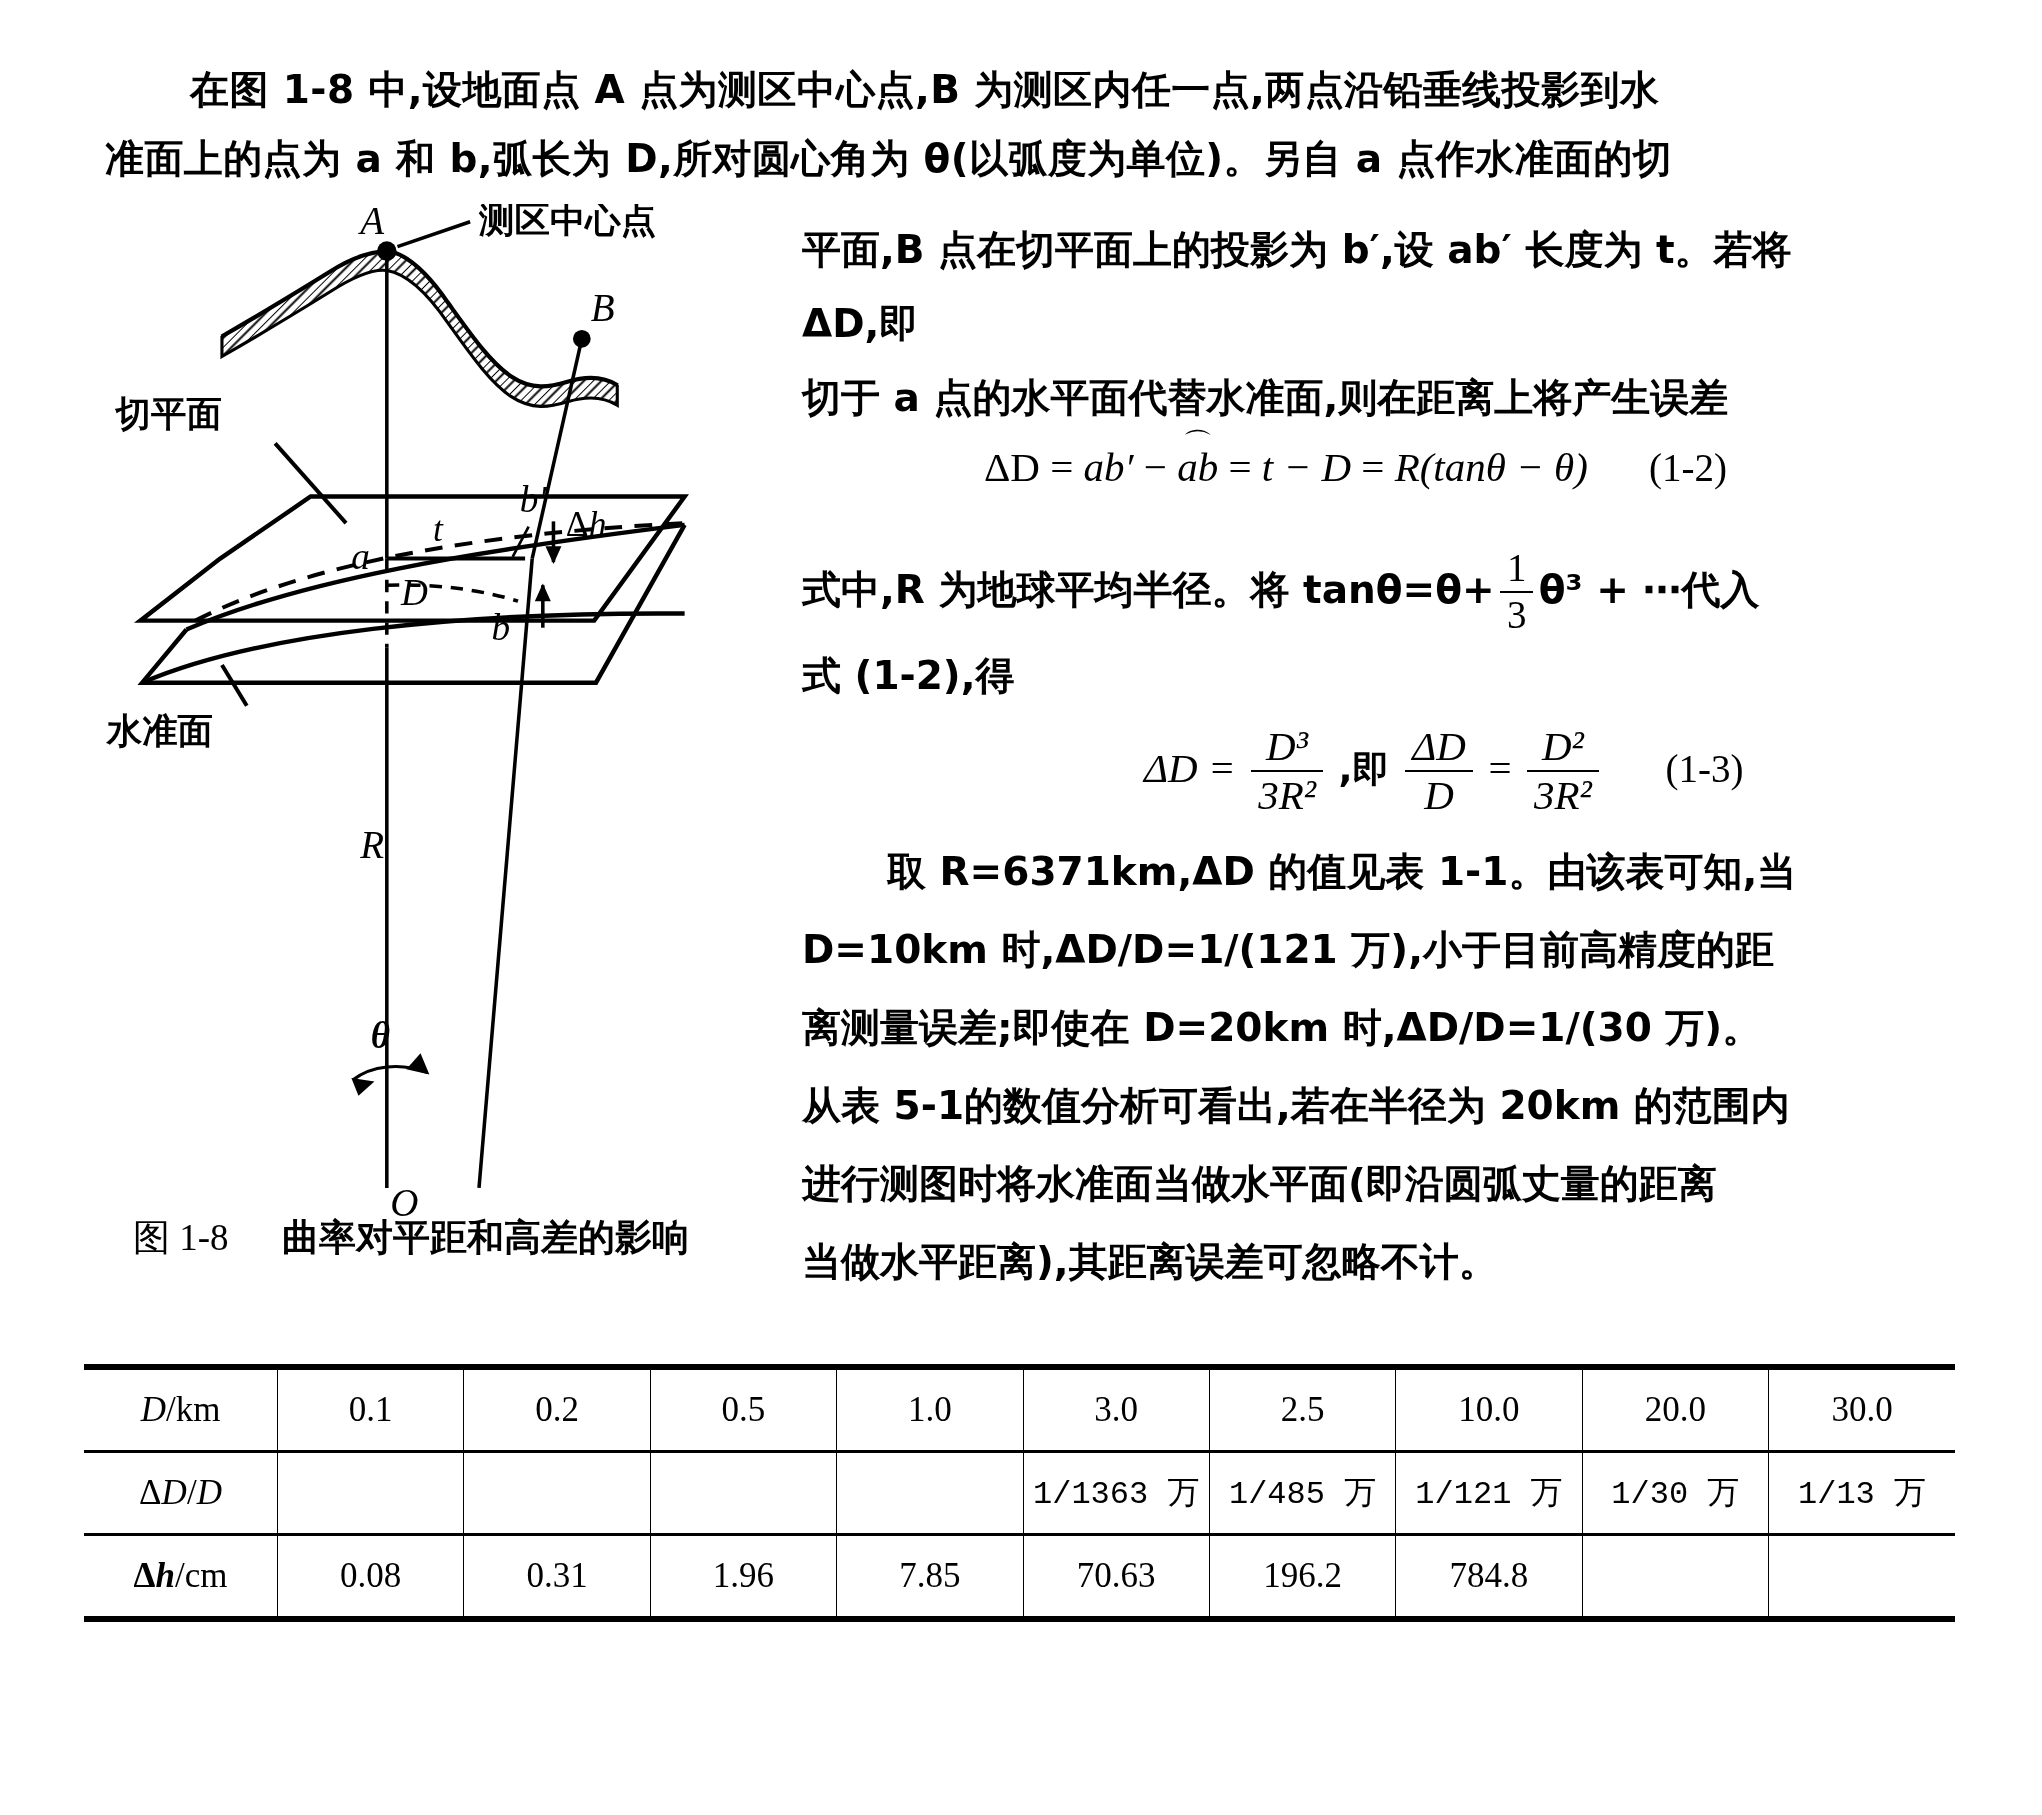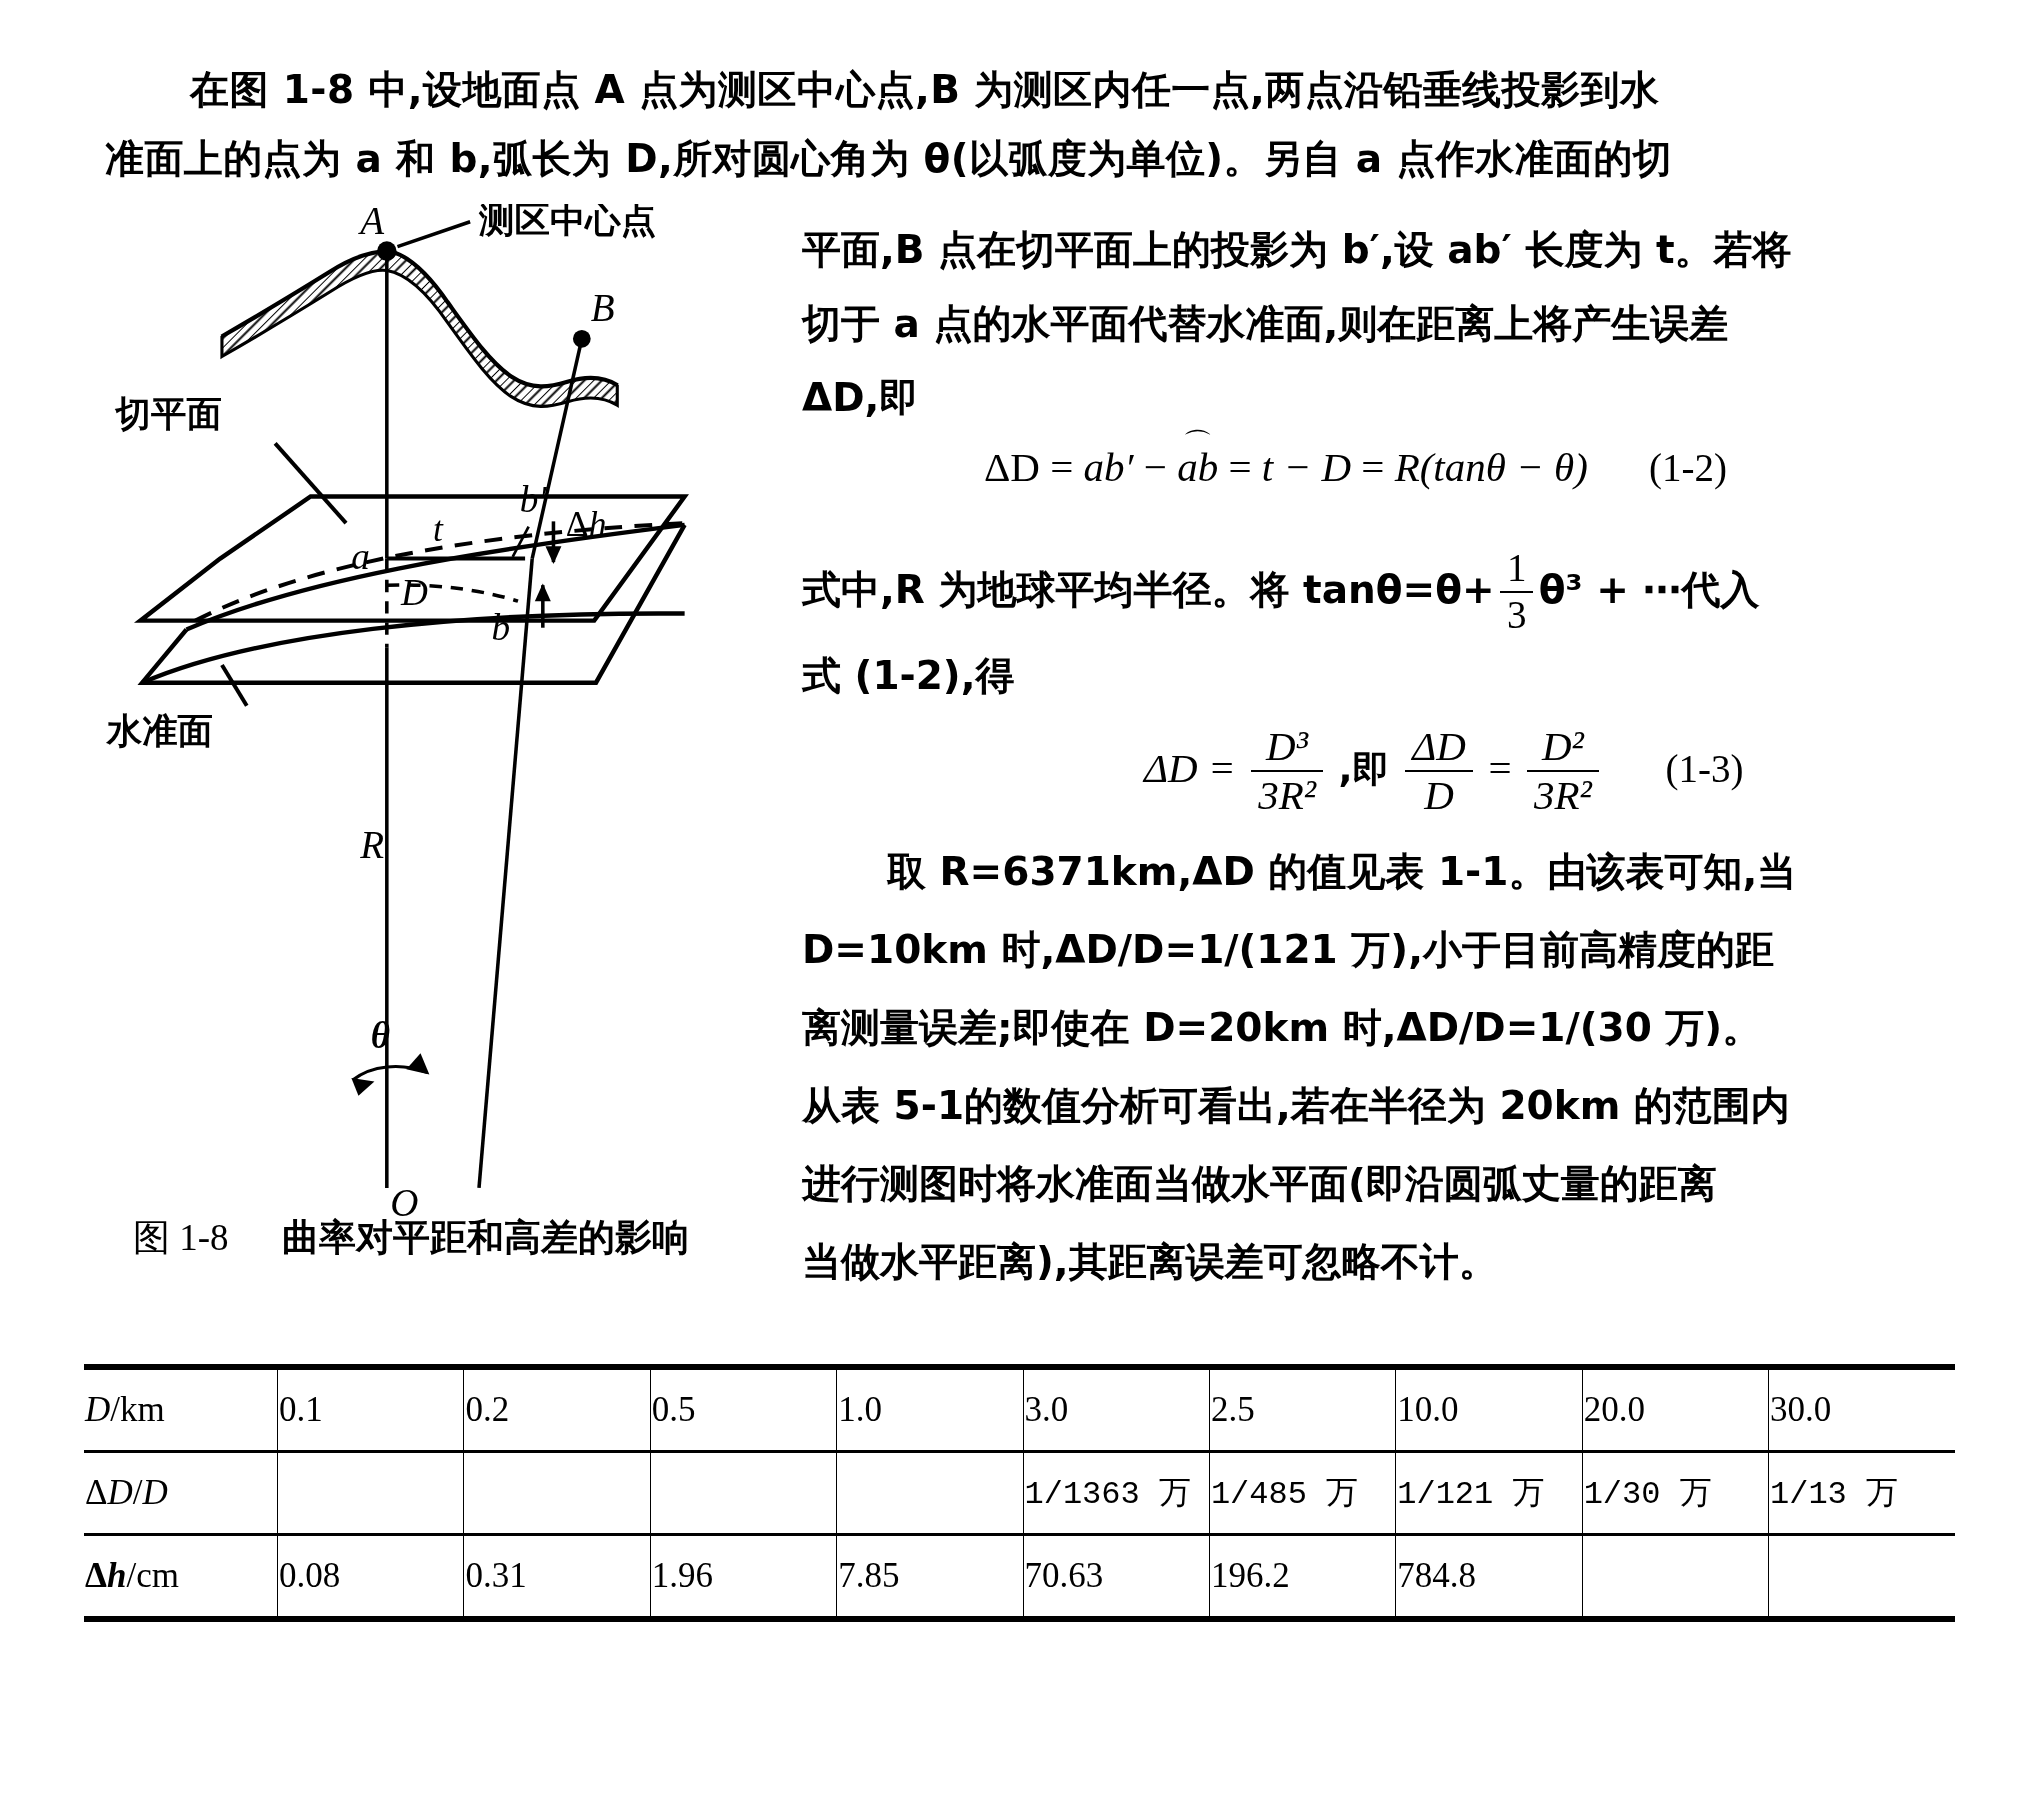--- a/index.html
+++ b/index.html
@@ -71,21 +71,21 @@
   
   #tbl-title{
     position:absolute;left:0;right:0;top:1295px;text-align:center;
     font-size:39px;font-weight:bold;
   }
   #tbl-title .gap{display:inline-block;width:32px;}
   #tbl-wrap{position:absolute;left:84px;top:1364px;width:1871px;}
   table{border-collapse:collapse;width:1871px;table-layout:fixed;}
   table td{
     border-left:1.8px solid #000;border-right:1.8px solid #000;
-    height:78px;vertical-align:middle;
+    height:78px;text-align:center;vertical-align:middle;
     font-size:35px;
   }
   table td.lbl{border-left:none;width:191px;font-size:35px;}
   table td.last{border-right:none;}
   tr.top td{border-top:6.2px solid #000;}
   tr.sep td{border-top:3.5px solid #000;}
   tr.bot-row td{border-bottom:6.2px solid #000;}
   .wan{font-family:Liberation Mono, monospace;font-size:32px;}
 </style>
 </head>
@@ -185,22 +185,22 @@
   </div>
 
   <div id="fig-caption">
     <span>图 1-8</span>
     <span class="gap"></span>
     <span class="cn">曲率对平距和高差的影响</span>
   </div>
 
   <div id="rightcol">
     <span class="ln cn">平面,B 点在切平面上的投影为 b′,设 ab′ 长度为 t。若将</span>
+    <span class="ln cn">ΔD,即</span>
     <span class="ln cn">切于 a 点的水平面代替水准面,则在距离上将产生误差</span>
-    <span class="ln cn">ΔD,即</span>
   </div>
 
   <div class="eq" id="eq12">
     <span>ΔD</span>
     <span> = </span>
     <span class="mi">ab′</span>
     <span> − </span>
     <span class="arc"><span class="cap">⌒</span><span class="mi">ab</span></span>
     <span> = </span>
     <span class="mi">t − D</span>

